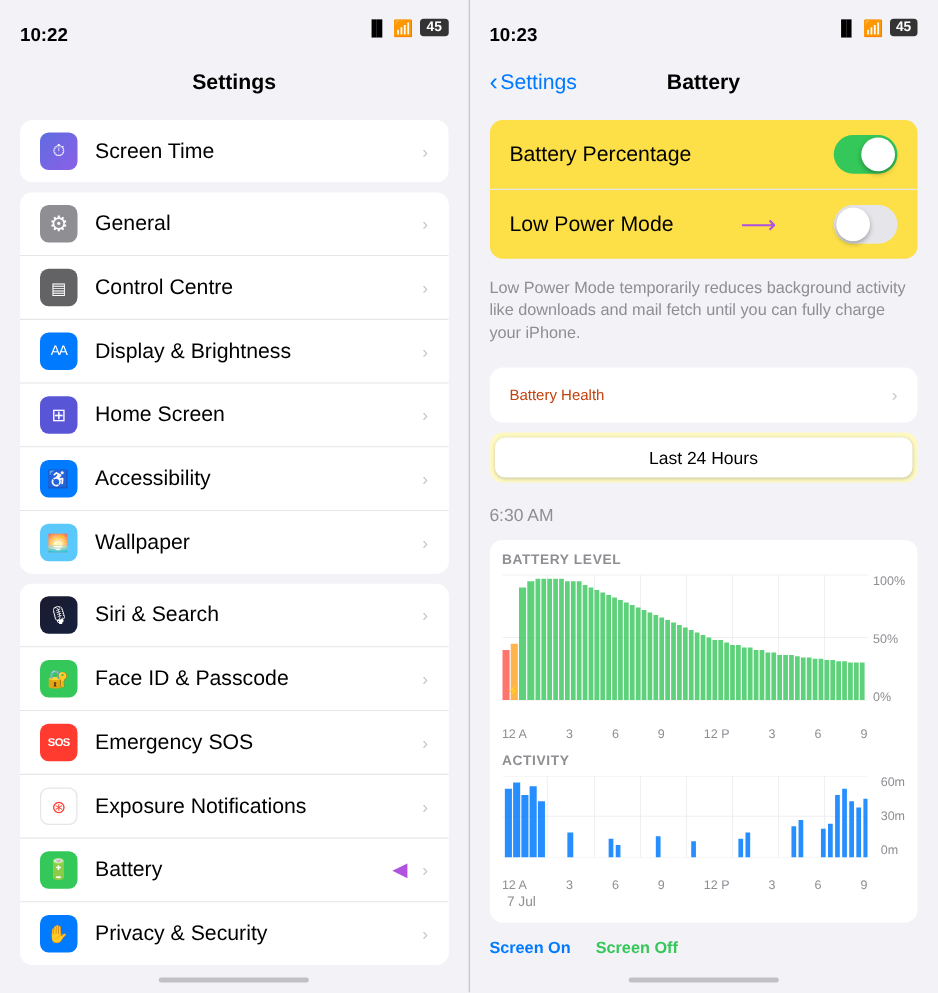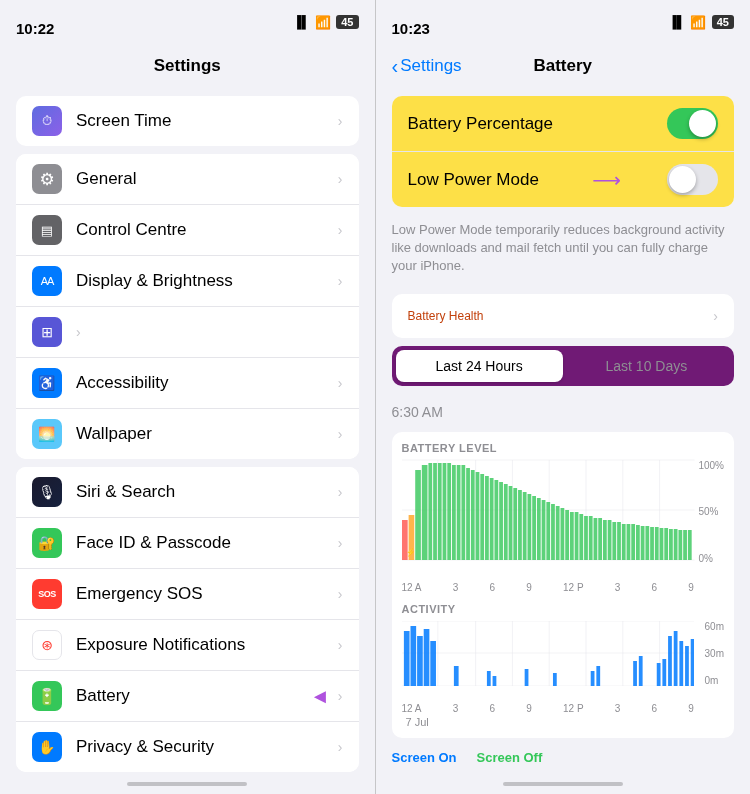--- a/index.html
+++ b/index.html
@@ -280,21 +280,21 @@
       cursor: pointer;
     }
     .battery-health-label {
       flex: 1;
       font-size: 12px;
       color: #c2410c;
     }
 
     
     .time-selector {
-      background: #701a75;
+      background: #fef9c3;
       border-radius: 10px;
       margin: 8px 16px;
       padding: 4px;
       display: flex;
     }
     .time-btn {
       flex: 1;
       padding: 8px;
       text-align: center;
       font-size: 14px;
@@ -461,20 +461,21 @@
         <span class="row-label">Control Centre</span>
         <span class="row-chevron">›</span>
       </div>
       <div class="settings-row">
         <div class="row-icon icon-blue" style="font-size:11px; font-weight:400; letter-spacing:-1px;">AA</div>
         <span class="row-label">Display &amp; Brightness</span>
         <span class="row-chevron">›</span>
       </div>
       <div class="settings-row">
         <div class="row-icon icon-indigo" style="font-size:14px;">⊞</div>
+        <span class="row-label">Home Screen</span>
         <span class="row-chevron">›</span>
       </div>
       <div class="settings-row">
         <div class="row-icon icon-blue" style="font-size:14px;">♿</div>
         <span class="row-label">Accessibility</span>
         <span class="row-chevron">›</span>
       </div>
       <div class="settings-row">
         <div class="row-icon icon-cyan" style="font-size:14px;">🌅</div>
         <span class="row-label">Wallpaper</span>
@@ -565,21 +566,20 @@
 
     <div class="helper-text">Low Power Mode temporarily reduces background activity like downloads and mail fetch until you can fully charge your iPhone.</div>
 
     <div class="battery-health-row">
       <span class="battery-health-label">Battery Health</span>
       <span class="row-chevron">›</span>
     </div>
 
     <div class="time-selector">
       <div class="time-btn time-btn-active">Last 24 Hours</div>
-      <div class="time-btn time-btn-inactive">Last 10 Days</div>
     </div>
 
     <div class="charged-info">
       <div class="charged-time">6:30 AM</div>
     </div>
 
     <div class="chart-section">
       <div class="chart-label">BATTERY LEVEL</div>
       <div class="battery-chart">
         <svg class="battery-svg" viewBox="0 0 310 100" preserveAspectRatio="none">

